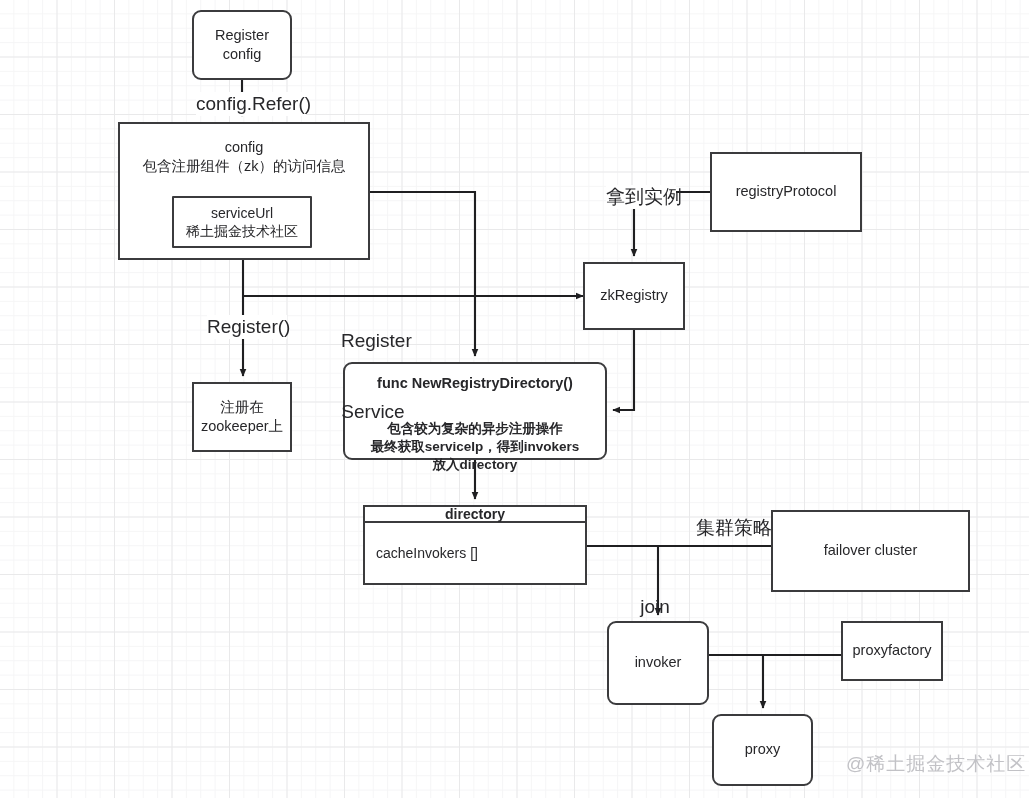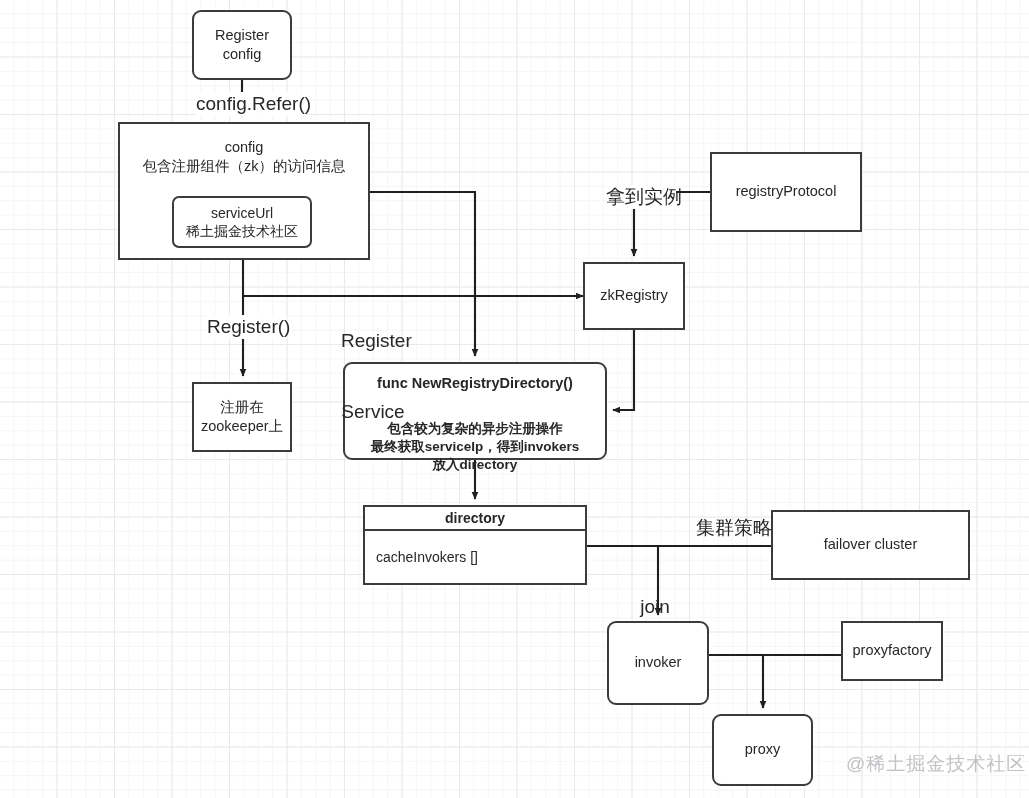--- a/index.html
+++ b/index.html
@@ -38,32 +38,32 @@
     z-index:3;
   }
   .rounded{border-radius:9px;}
   .lbl{position:absolute;z-index:4;color:#27272a;font-size:19px;line-height:1.25;text-align:center;background:transparent;white-space:pre;}
   .lbl.bg{background:#ffffff;}
 
   
   #n-register-config{left:192px;top:10px;width:100px;height:70px;}
   #n-regurl{left:118px;top:122px;width:252px;height:138px;justify-content:flex-start;padding-top:14px;}
   #n-regurl .head{font-size:14.5px;}
-  #n-serviceurl{position:absolute;left:52px;top:72px;width:136px;height:48px;border:2px solid #3b3b3d;border-radius:7px;background:#fff;
+  #n-serviceurl{position:absolute;left:52px;top:72px;width:136px;height:48px;border:2px solid #3b3b3d;border-radius:1px;background:#fff;
     display:flex;flex-direction:column;align-items:center;justify-content:center;font-size:14px;line-height:1.3;}
   #n-zookeeper{left:192px;top:382px;width:100px;height:70px;}
   #n-newregdir{left:343px;top:362px;width:264px;height:98px;border-radius:9px;justify-content:flex-start;padding-top:10px;}
   #n-newregdir .title{font-weight:bold;font-size:14.5px;margin-bottom:27px;}
   #n-newregdir .body{font-weight:bold;font-size:13.5px;line-height:1.34;}
   #n-zkregistry{left:583px;top:262px;width:102px;height:68px;}
   #n-registryprotocol{left:710px;top:152px;width:152px;height:80px;}
   #n-directory{left:363px;top:505px;width:224px;height:80px;padding:0;justify-content:flex-start;}
-  #n-directory .dhead{width:100%;height:24px;display:flex;align-items:center;justify-content:center;font-weight:bold;font-size:14px;border-bottom:2px solid #3b3b3d;box-sizing:border-box;}
+  #n-directory .dhead{width:100%;height:16px;display:flex;align-items:center;justify-content:center;font-weight:bold;font-size:14px;border-bottom:2px solid #3b3b3d;box-sizing:border-box;}
   #n-directory .drow{width:100%;flex:1;display:flex;align-items:center;justify-content:flex-start;padding-left:11px;font-size:14px;box-sizing:border-box;}
-  #n-failover{left:771px;top:510px;width:199px;height:70px;}
+  #n-failover{left:771px;top:510px;width:199px;height:82px;}
   #n-invoker{left:607px;top:621px;width:102px;height:84px;}
   #n-proxyfactory{left:841px;top:621px;width:102px;height:60px;}
   #n-proxy{left:712px;top:714px;width:101px;height:72px;}
 
   
   #l-config-refer{left:196px;top:92px;width:110px;}
   #l-register{left:207px;top:315px;width:80px;}
   #l-register-service{left:341px;top:281px;width:64px;}
   #l-getinstance{left:606px;top:185px;width:70px;}
   #l-cluster-policy{left:696px;top:516px;width:66px;}

